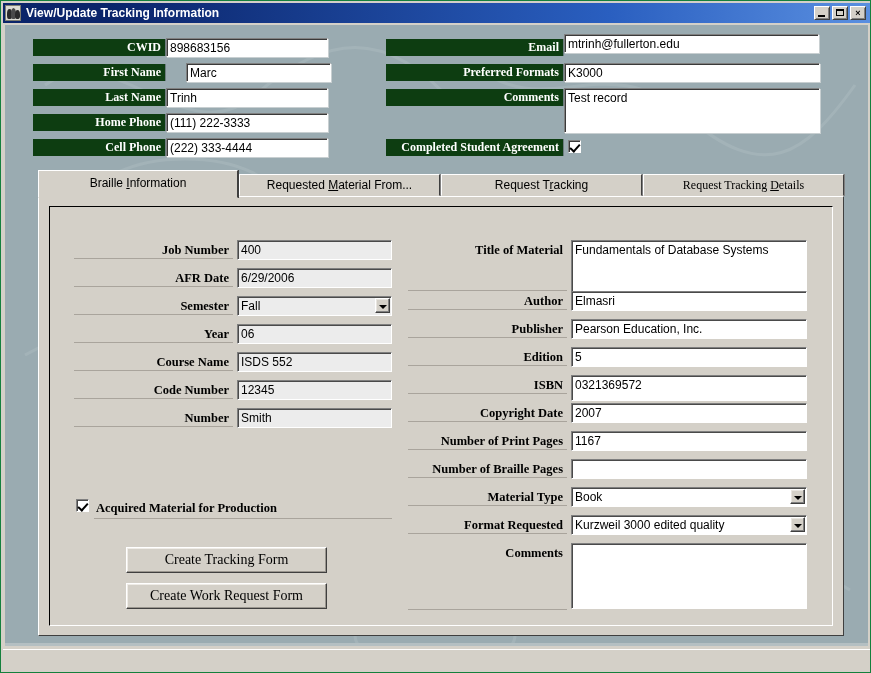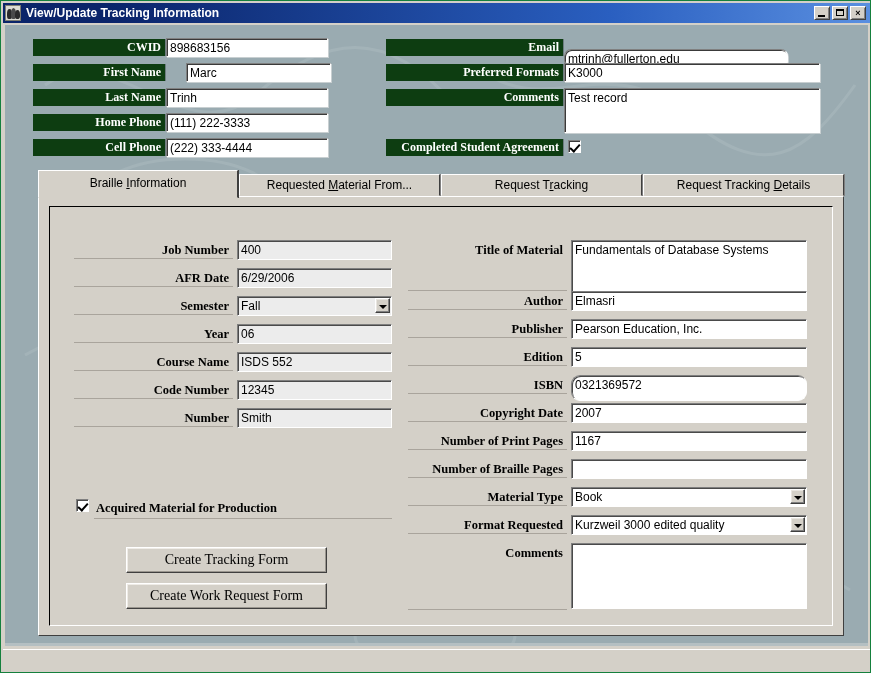--- a/index.html
+++ b/index.html
@@ -380,37 +380,37 @@
     <div class="hdr-label" style="left:28px;  top:64px; width:133px;">Last Name</div>
     <div class="txtbox" style="left:161px; top:63px; width:162px; height:19px;">Trinh</div>
 
     <div class="hdr-label" style="left:28px;  top:89px; width:133px;">Home Phone</div>
     <div class="txtbox" style="left:161px; top:88px; width:162px; height:19px;">(111) 222-3333</div>
 
     <div class="hdr-label" style="left:28px;  top:114px; width:133px;">Cell Phone</div>
     <div class="txtbox" style="left:161px; top:113px; width:162px; height:19px;">(222) 333-4444</div>
 
     <div class="hdr-label" style="left:381px; top:14px; width:178px;">Email</div>
-    <div class="txtbox" style="left:559px; top:24px; width:224px; height:19px;border-radius:7px;">mtrinh@fullerton.edu</div>
+    <div class="txtbox" style="left:559px; top:9px; width:255px; height:19px;">mtrinh@fullerton.edu</div>
 
     <div class="hdr-label" style="left:381px; top:39px; width:178px;">Preferred Formats</div>
     <div class="txtbox" style="left:559px; top:38px; width:256px; height:19px;">K3000</div>
 
     <div class="hdr-label" style="left:381px; top:64px; width:178px;">Comments</div>
     <div class="txtbox" style="left:559px; top:63px; width:256px; height:45px;">Test record</div>
 
     <div class="hdr-label" style="left:381px; top:114px; width:178px;">Completed Student Agreement</div>
     <div class="chk" style="left:563px; top:115px;"></div>
 
     <div id="tabctl">
 
       <div class="tab active" style="left:0px;   width:200px;"><span>Braille </span><u>I</u><span>nformation</span></div>
       <div class="tab" style="left:201px; width:201px;"><span>Requested </span><u>M</u><span>aterial From...</span></div>
       <div class="tab" style="left:403px; width:201px;"><span>Request T</span><u>r</u><span>acking</span></div>
-      <div class="tab" style="left:605px; width:201px;"><span>Request Tracking </span><u>D</u><span>etails</span></div>
+      <div class="tab" style="left:605px; width:201px;font-family:Liberation Serif, serif;"><span>Request Tracking </span><u>D</u><span>etails</span></div>
 
       <div id="tabpage">
         <div id="inner-panel">
 
           <div class="fl" style="left:24px; top:36px;  width:159px;">Job Number</div>
           <div class="tbox" style="left:187px; top:33px; width:155px; height:20px;">400</div>
 
           <div class="fl" style="left:24px; top:64px;  width:159px;">AFR Date</div>
           <div class="tbox" style="left:187px; top:61px; width:155px; height:20px;">6/29/2006</div>
 
@@ -443,21 +443,21 @@
           <div class="fl" style="left:358px; top:87px; width:159px;">Author</div>
           <div class="tbox white" style="left:521px; top:84px; width:236px; height:20px;">Elmasri</div>
 
           <div class="fl" style="left:358px; top:115px; width:159px;">Publisher</div>
           <div class="tbox white" style="left:521px; top:112px; width:236px; height:20px;">Pearson Education, Inc.</div>
 
           <div class="fl" style="left:358px; top:143px; width:159px;">Edition</div>
           <div class="tbox white" style="left:521px; top:140px; width:236px; height:20px;">5</div>
 
           <div class="fl" style="left:358px; top:171px; width:159px;">ISBN</div>
-          <div class="tbox white" style="left:521px; top:168px; width:236px; height:26px;border-radius:9px;">0321369572</div>
+          <div class="tbox white" style="left:521px; top:168px; width:236px; height:26px;">0321369572</div>
 
           <div class="fl" style="left:358px; top:199px; width:159px;">Copyright Date</div>
           <div class="tbox white" style="left:521px; top:196px; width:236px; height:20px;">2007</div>
 
           <div class="fl" style="left:358px; top:227px; width:159px;">Number of Print Pages</div>
           <div class="tbox white" style="left:521px; top:224px; width:236px; height:20px;">1167</div>
 
           <div class="fl" style="left:358px; top:255px; width:159px;">Number of Braille Pages</div>
           <div class="tbox white" style="left:521px; top:252px; width:236px; height:20px;"></div>
 

